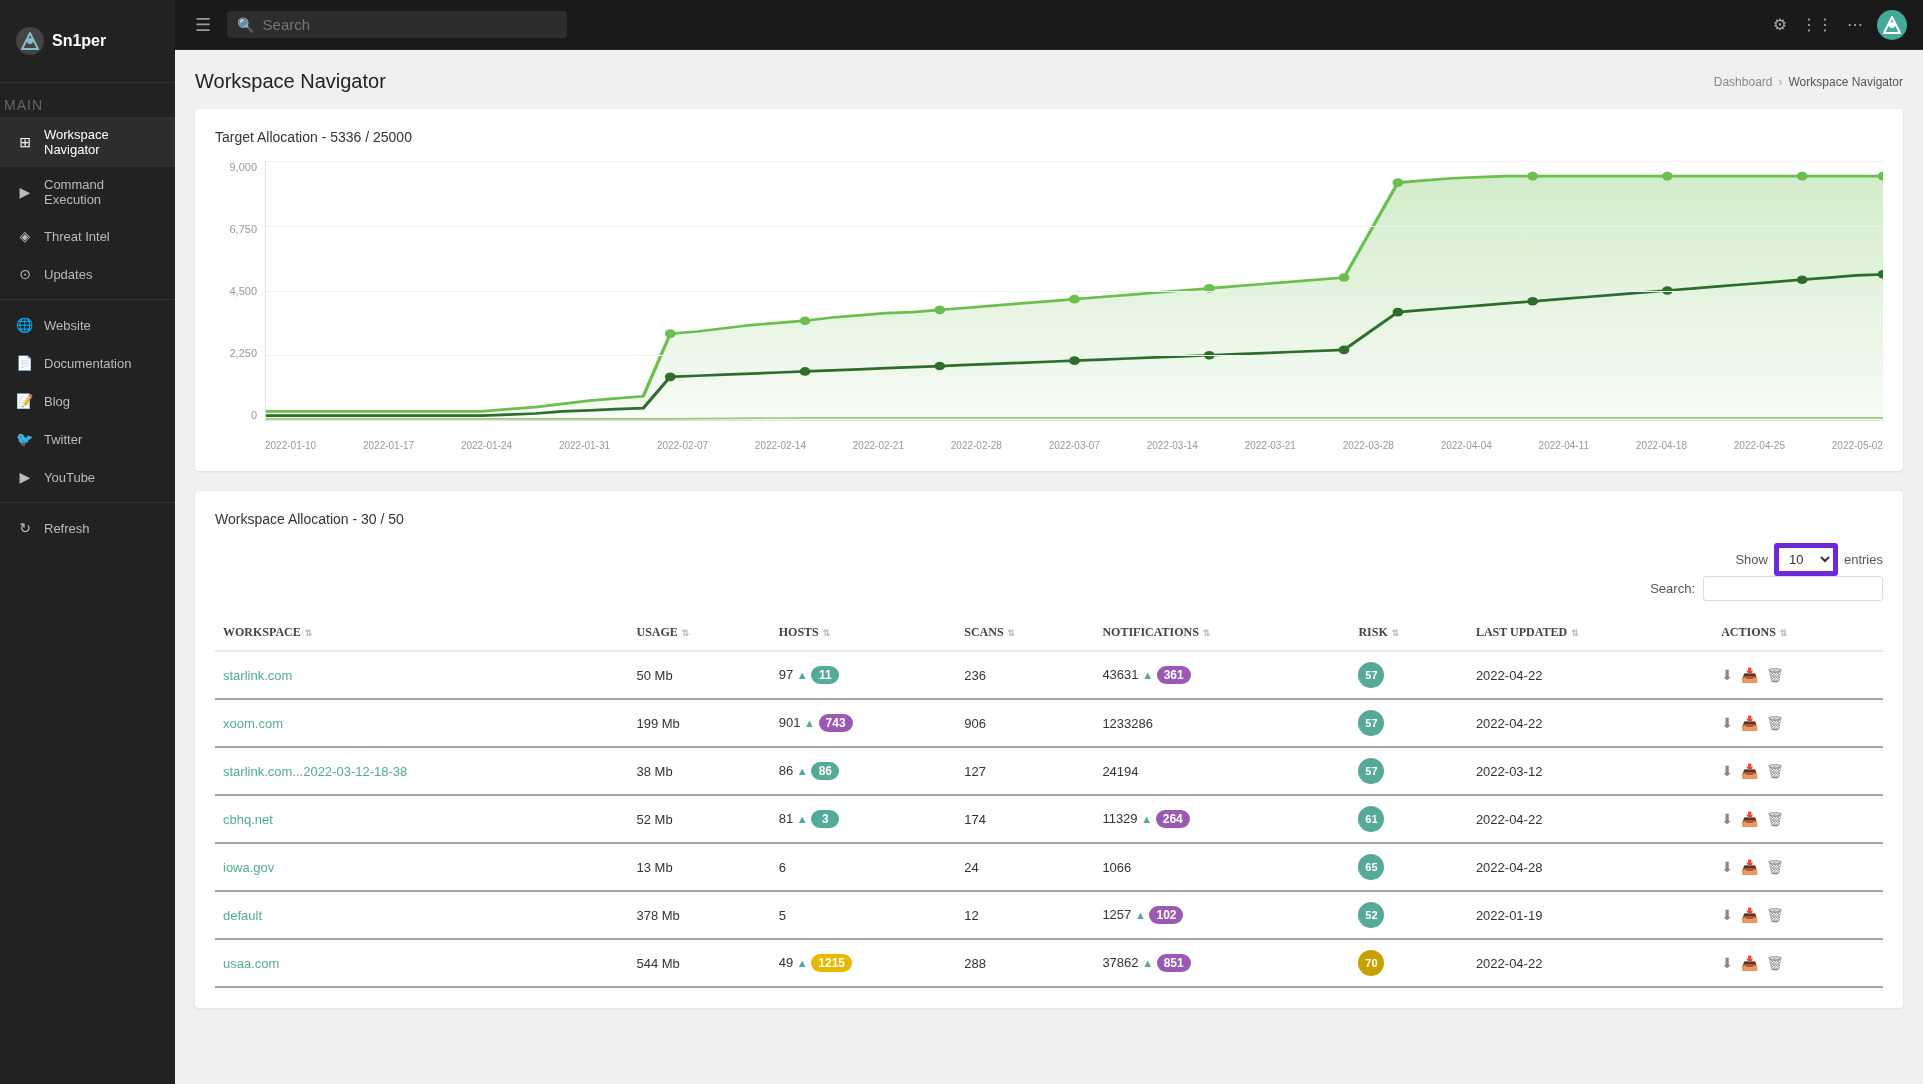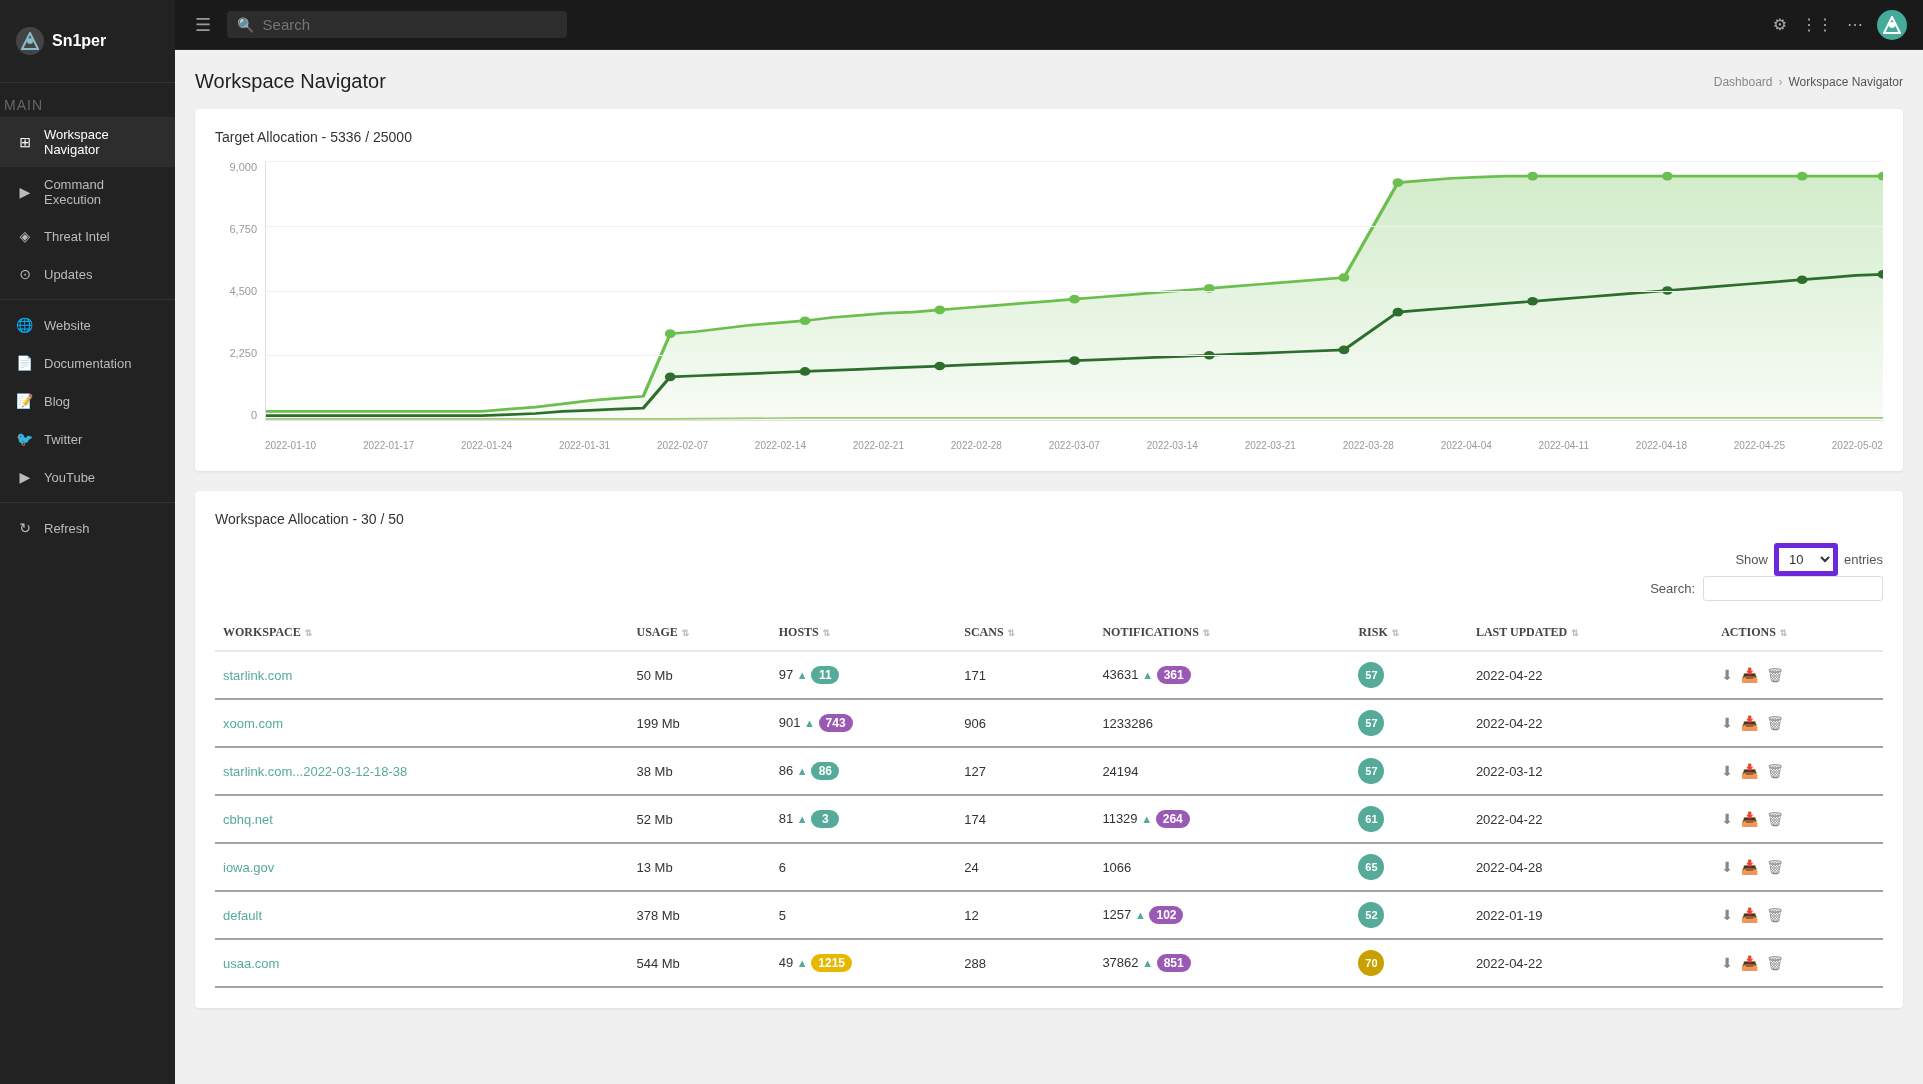--- a/index.html
+++ b/index.html
@@ -493,21 +493,21 @@
             <th><span>LAST UPDATED</span><span class="sort-arrows">⇅</span></th>
             <th><span>ACTIONS</span><span class="sort-arrows">⇅</span></th>
           </tr>
         </thead>
         <tbody id="table-body">
 
         <tr>
     <td><a class="workspace-link">starlink.com</a></td>
     <td>50 Mb</td>
     <td>97 <span class="up-arrow">▲</span> <span class="badge badge-green">11</span></td>
-    <td>171</td>
+    <td>236</td>
     <td>43631 <span class="up-arrow">▲</span> <span class="badge badge-purple">361</span></td>
     <td><span class="risk-badge risk-green">57</span></td>
     <td>2022-04-22</td>
     <td>
       <div class="action-icons">
         <span class="action-icon" title="Download">⬇</span>
         <span class="action-icon" title="Export">📥</span>
         <span class="action-icon" title="Delete">🗑</span>
       </div>
     </td>

